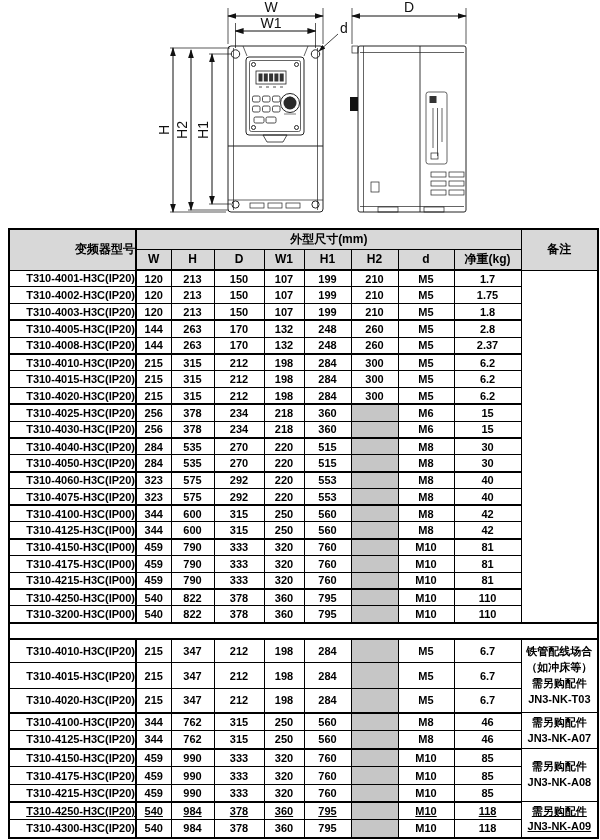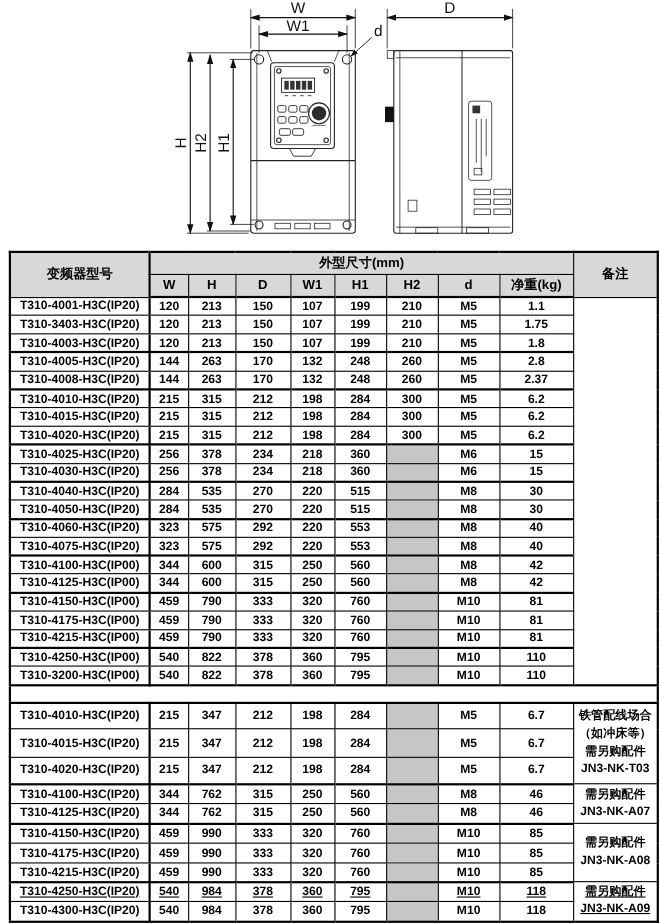--- a/index.html
+++ b/index.html
@@ -9,21 +9,21 @@
   .drawing-wrap { width:600px; height:228px; }
 
   table.spec { border-collapse:collapse; table-layout:fixed; width:589px; margin-left:8px;
                border:2px solid #000; }
   .spec th, .spec td { border:1px solid #000; text-align:center; vertical-align:middle;
                font-weight:bold; font-size:11px; padding:0; overflow:hidden; }
   .spec thead th { background:#d8d8d8; font-size:12px; }
   .spec thead tr.h1row { height:20px; }
   .spec thead tr.h2row { height:21px; }
   .spec thead tr.h2row th { border-bottom:2px solid #000; }
-  .spec th.model-col, .spec td.model { border-right:2px solid #000; }
+  .spec th.model-col, .spec td.model { border-right:2px solid #000;text-align:right; }
   .spec tbody tr.r1 { height:16.8px; }
   .spec td.model { white-space:nowrap; }
   .spec td.num { white-space:nowrap; }
   .spec td.gray { background:#c6c6c6; }
   .spec tr.ge td { border-bottom-width:2px; }
   .spec td.remark-cell { font-size:11px; line-height:1.45; white-space:nowrap; border-left:1px solid #000; }
   .spec tr.sep-row { height:16px; }
   .spec tr.sep-row td { border-top:2px solid #000; border-bottom:2px solid #000; background:#fff; }
   svg text { font-family:"Liberation Sans", sans-serif; fill:#111; }
   .dimlbl { font-size:14px; }
@@ -201,25 +201,25 @@
   <tbody id="spec-body">
       <tr class="r1">
         <td class="model">T310-4001-H3C(IP20)</td>
         <td class="num">120</td>
         <td class="num">213</td>
         <td class="num">150</td>
         <td class="num">107</td>
         <td class="num">199</td>
         <td class="num">210</td>
         <td class="num">M5</td>
-        <td class="num">1.1</td>
+        <td class="num">1.7</td>
         <td class="remark-cell" rowspan="21"></td>
       </tr>
       <tr class="r1">
-        <td class="model">T310-3403-H3C(IP20)</td>
+        <td class="model">T310-4002-H3C(IP20)</td>
         <td class="num">120</td>
         <td class="num">213</td>
         <td class="num">150</td>
         <td class="num">107</td>
         <td class="num">199</td>
         <td class="num">210</td>
         <td class="num">M5</td>
         <td class="num">1.75</td>
       </tr>
       <tr class="r1 ge">

